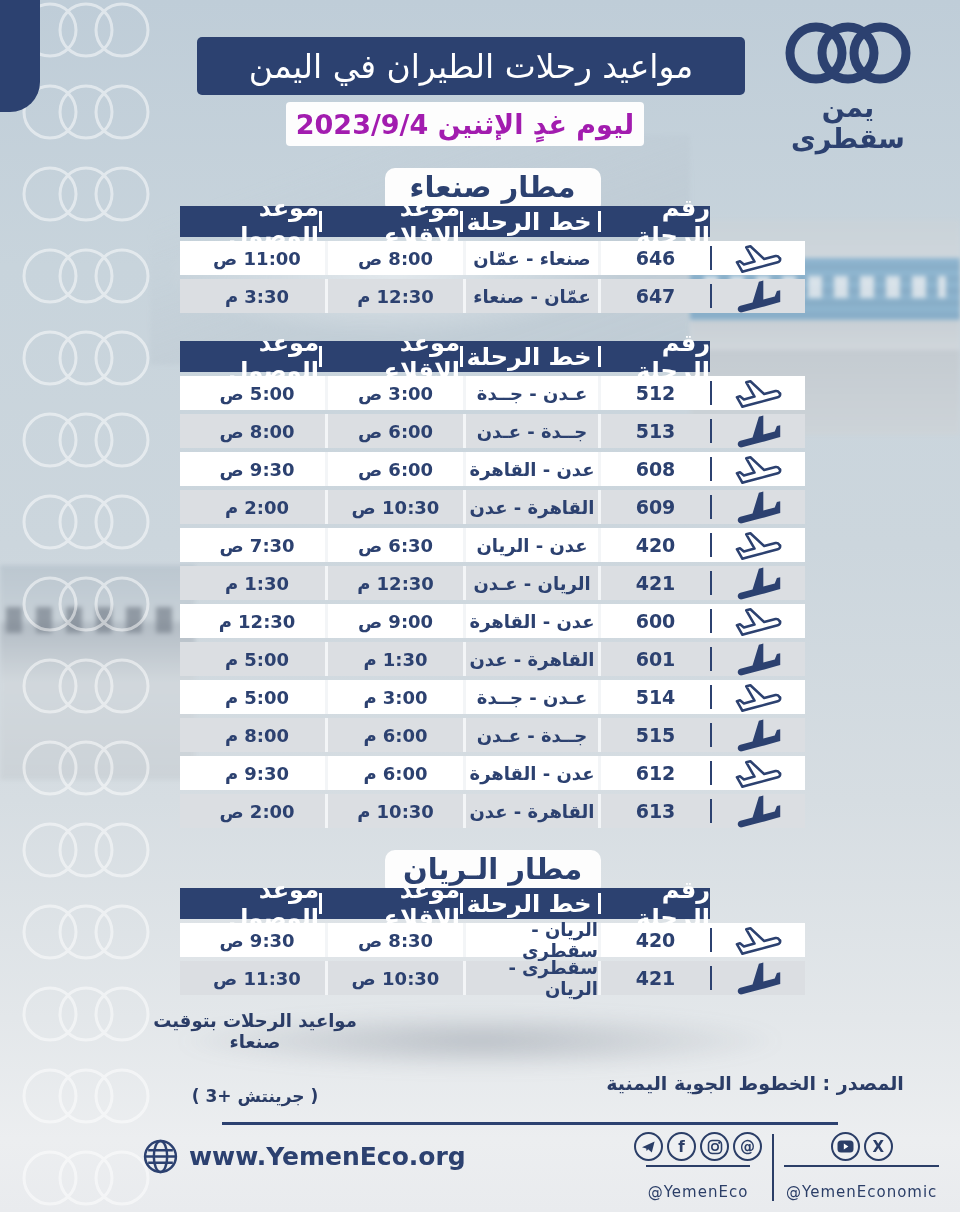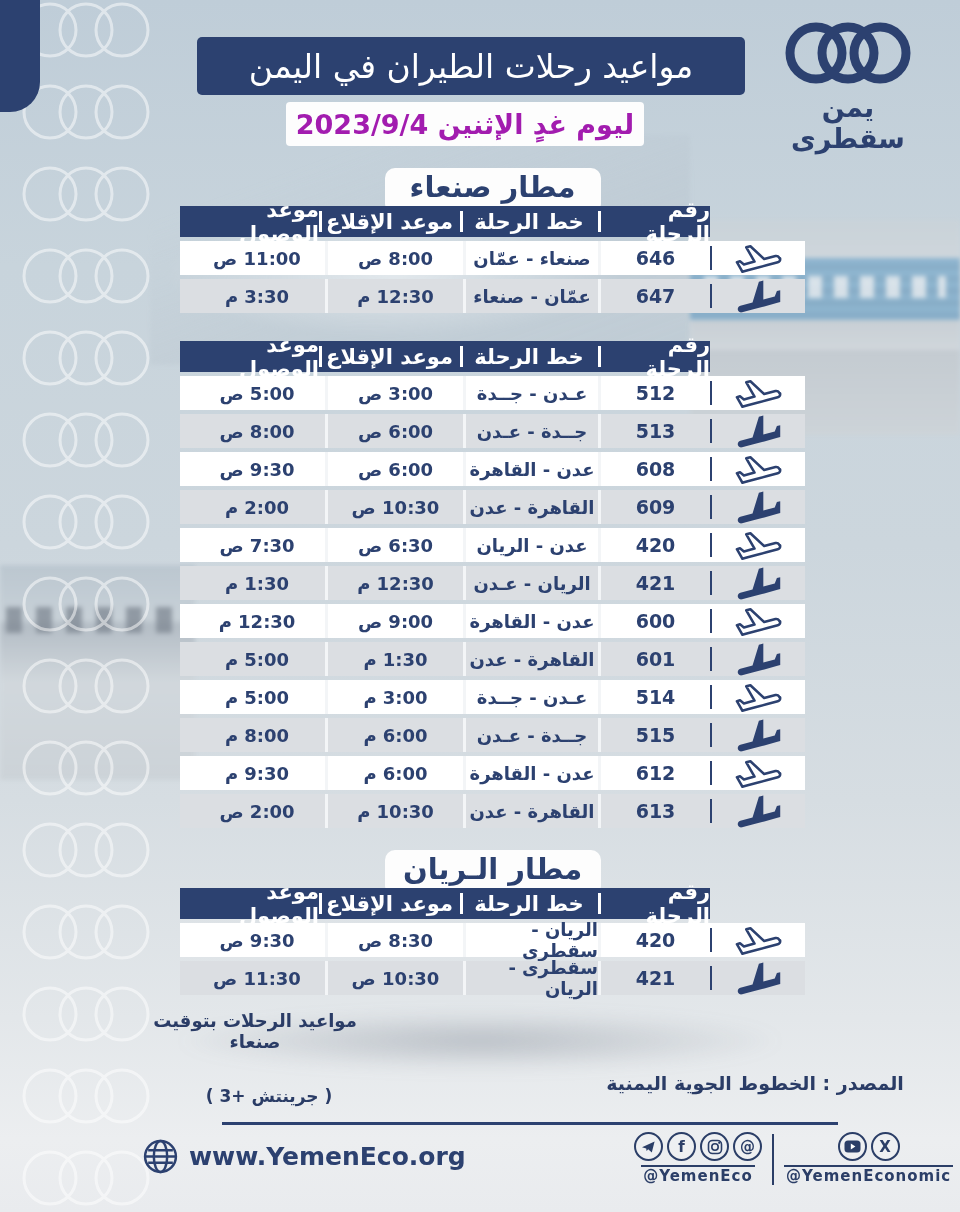--- a/index.html
+++ b/index.html
@@ -45,21 +45,21 @@
   .content { position:absolute; left:180px; top:168px; width:625px; direction:rtl; }
   .airport { display:flex; flex-direction:column; }
   .airport + .airport { margin-top:28px; }
   .airport:last-child { margin-top:22px; }
   .pill { position:relative; z-index:0; width:216px; height:46px; margin:0 auto -8px auto;
     background:#fdfdfd; border-radius:10px; text-align:center; }
   .pill span { color:#2c4170; font-size:29px; font-weight:700; line-height:38px; }
   .thead { position:relative; z-index:2; display:flex; height:31px; }
   .cell { display:flex; align-items:center; justify-content:center; }
   .sp     { width:95px; }
-  .h      { background:#2c4170; color:#fff; font-size:21px; font-weight:700; position:relative; }
+  .h      { background:#2c4170; color:#fff; font-size:24px; font-weight:700; position:relative; }
   .h-no   { width:112px; }
   .h-route{ width:138px; }
   .h-dep  { width:141px; }
   .h-arr  { width:139px; }
   .h-no::before,.h-route::before,.h-dep::before { content:""; position:absolute; left:0; top:5px; bottom:5px; width:3px; background:#fff; }
   .tbody { display:flex; flex-direction:column; }
   .row { display:flex; height:34px; margin-top:4px; }
   .row:nth-child(odd)  { background:#ffffff; }
   .row:nth-child(even) { background:#dbdee2; }
   .c-icon { width:93px; }
@@ -69,36 +69,36 @@
   .c-dep  { width:138px; font-size:18px; }
   .c-arr  { width:136px; font-size:18px; }
   .c-no,.c-route,.c-dep,.c-arr { color:#2c4170; font-weight:700; }
   .c-no,.c-route,.c-dep { border-left:3px solid #f3f5f7; }
   .plane { display:none; }
   .row[data-dir="takeoff"] .plane.takeoff { display:block; }
   .row[data-dir="landing"] .plane.landing { display:block; transform:scaleX(-1); }
   
   .note1 { position:absolute; left:130px; top:1010px; width:250px; text-align:center;
     color:#2a3c66; font-size:18px; font-weight:700; }
-  .note2 { position:absolute; left:144px; top:1086px; width:250px; text-align:center;
+  .note2 { position:absolute; left:130px; top:1086px; width:250px; text-align:center;
     color:#2a3c66; font-size:17px; font-weight:700; }
   .source { position:absolute; left:590px; top:1072px; width:330px; text-align:center;
     color:#2a3c66; font-size:19px; font-weight:700; direction:rtl; }
   
   .foot-line { position:absolute; left:222px; top:1122px; width:616px; height:3px; background:#2c4170; }
   .website { position:absolute; left:142px; top:1138px; display:flex; align-items:center; gap:10px; }
   .website span { color:#2c4170; font-size:25px; font-weight:700; }
   .social { position:absolute; left:626px; top:1132px; display:flex; align-items:stretch; }
   .sgroup { display:flex; flex-direction:column; align-items:center; padding:0 8px; }
   .sicons { display:flex; gap:4px; }
   .sicon { width:29px; height:29px; border:2px solid #2b3e67; border-radius:50%;
     display:flex; align-items:center; justify-content:center; color:#2b3e67;
     font-size:15px; font-weight:700; background:rgba(255,255,255,.15); }
-  .handle { margin-top:4px; border-top:2px solid #2b3e67; padding:0 2px 0 2px;
-    color:#2b3e67; font-size:15px; font-weight:700; letter-spacing:1px; white-space:nowrap; }
+  .handle { margin-top:4px; border-top:2px solid #2b3e67; padding:16px 2px 0 2px;
+    color:#2b3e67; font-size:15px; font-weight:400; letter-spacing:1px; white-space:nowrap; }
   .sdivider { width:2px; background:#2b3e67; margin:2px 2px 0 2px; }
 </style>
 </head>
 <body>
 
 <div class="page">
 
   <div class="photo ph-plane"></div>
   <div class="photo ph-terminal">
     <div class="sign">

